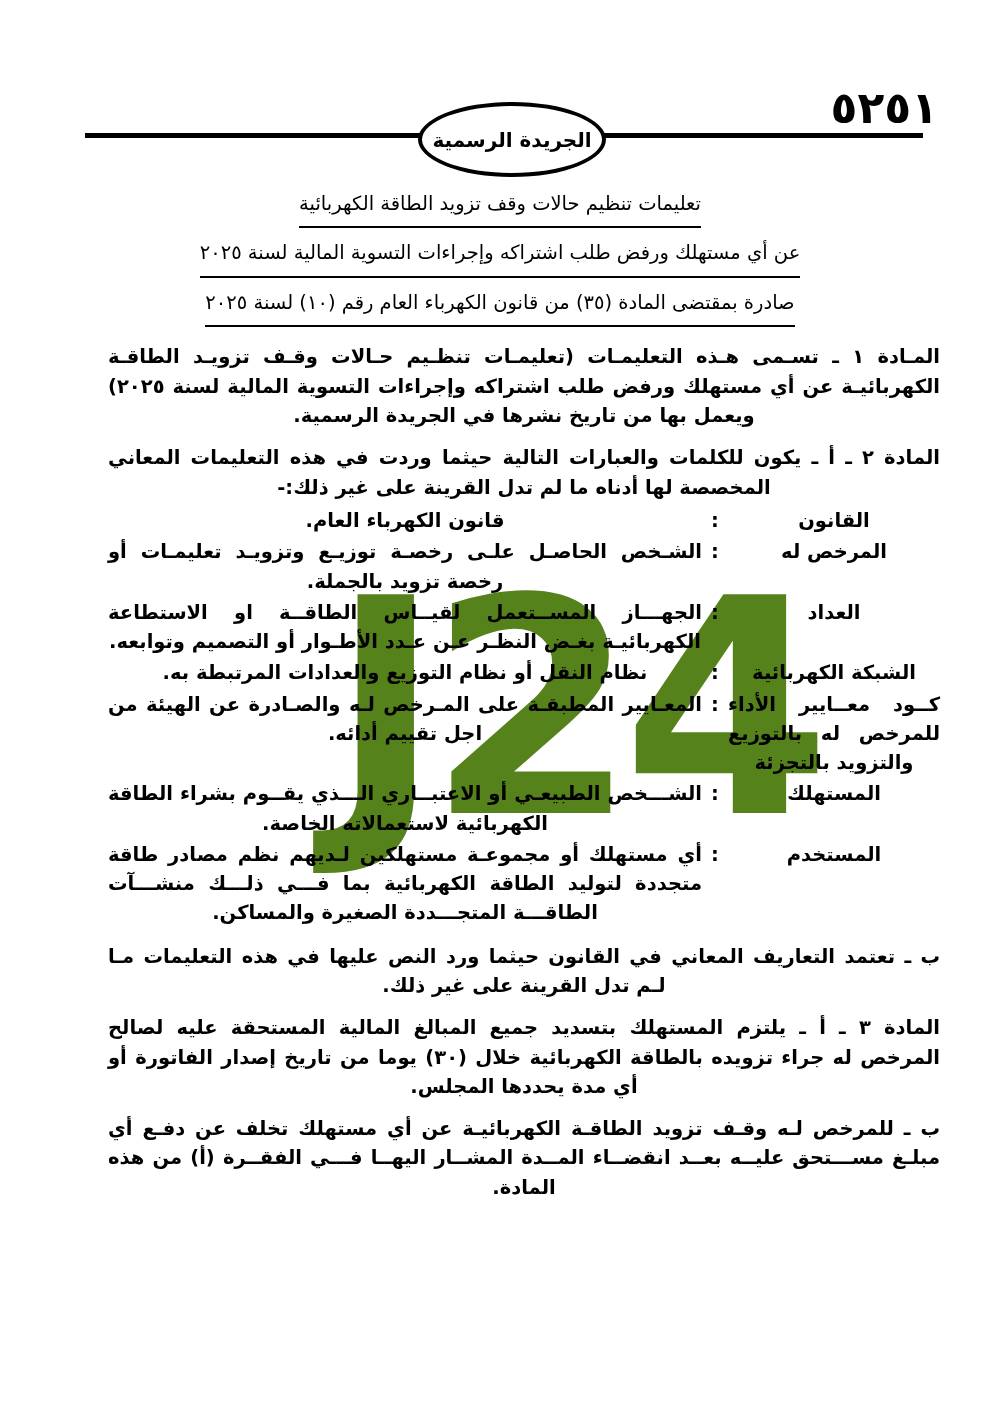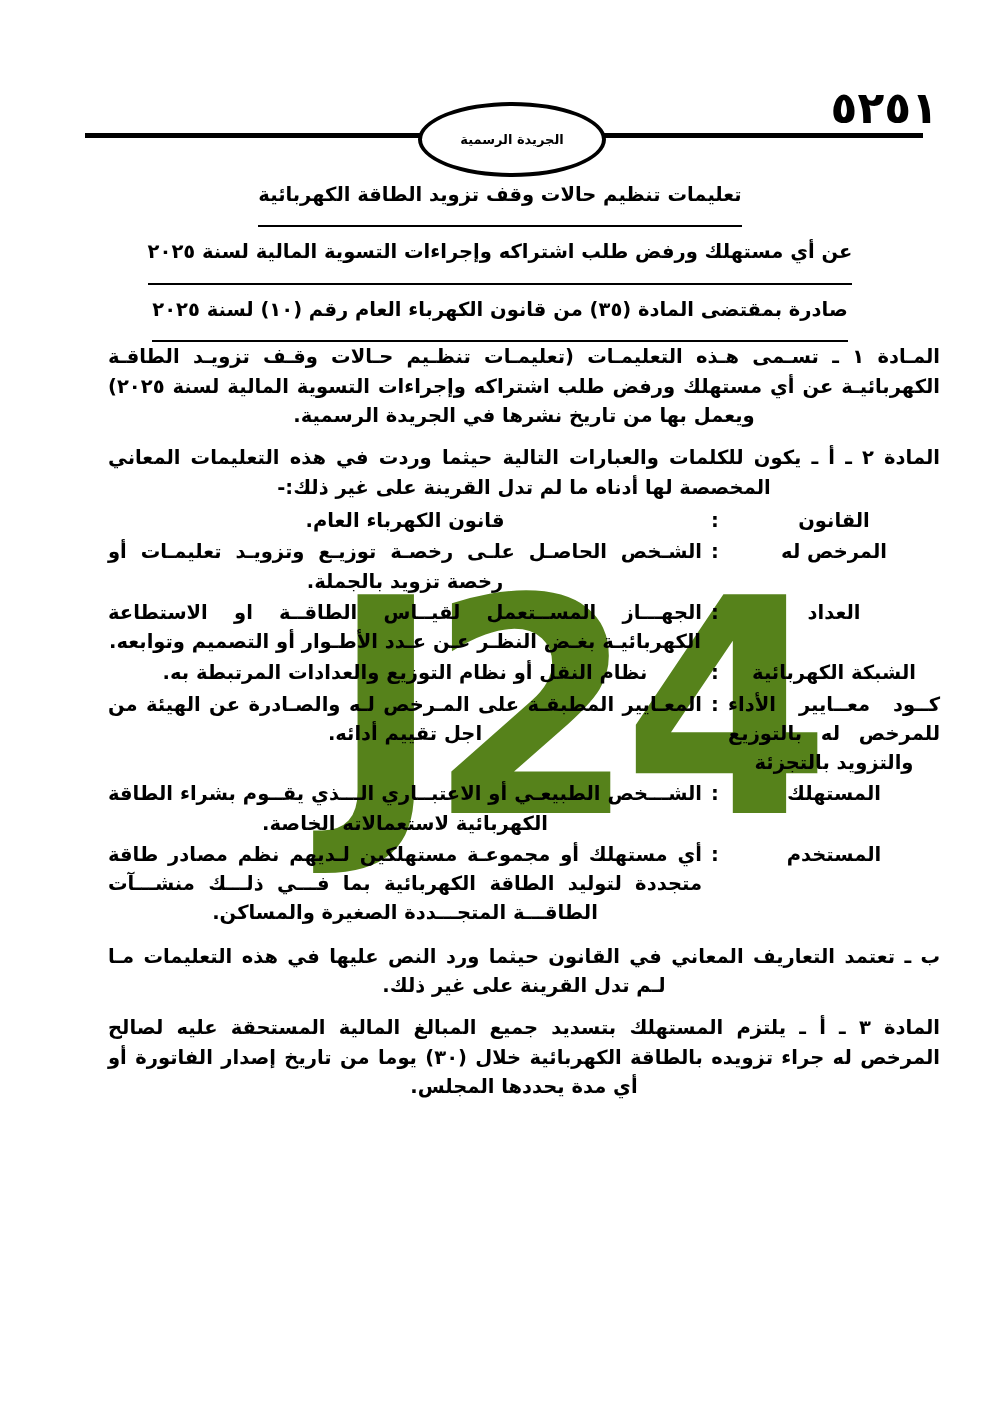--- a/index.html
+++ b/index.html
@@ -74,45 +74,45 @@
     width: 180px;
     height: 67px;
     border: 4px solid #000000;
     border-radius: 50%;
     background: #ffffff;
     display: flex;
     align-items: center;
     justify-content: center;
   }
   .gazette-ellipse span {
-    font-size: 13px;
+    font-size: 20px;
     font-weight: 600;
     color: #000000;
   }
 
   
   .titles {
     position: absolute;
     left: 0;
     top: 183px;
     width: 1000px;
     text-align: center;
     z-index: 2;
   }
   .title-line {
     display: block;
-    margin: 0 auto 13px auto;
+    margin: 9px auto 13px auto;
     font-size: 19px;
-    font-weight: 700;
+    font-weight: 400;
     letter-spacing: 0px;
     line-height: 1.25;
     width: max-content;
     max-width: 760px;
     border-bottom: 2.5px solid #000000;
-    padding-bottom: 18px;
+    padding-bottom: 10px;
   }
   .title-line.t1 { font-size: 19.5px; }
   .title-line.t2 { font-size: 19.5px; }
   .title-line.t3 { font-size: 19.5px; margin-bottom: 0; }
 
   
   .body {
     position: absolute;
     left: 108px;
     top: 330px;
@@ -229,16 +229,17 @@
           <td class="def-colon">:</td>
           <td class="def-text">أي مستهلك أو مجموعـة مستهلكين لـديهم نظم مصادر طاقة متجددة لتوليد الطاقة الكهربائية بما فـــي ذلـــك منشـــآت الطاقـــة المتجـــددة الصغيرة والمساكن.</td>
         </tr>
       </tbody>
     </table>
 
     <p class="para">ب ـ تعتمد التعاريف المعاني في القانون حيثما ورد النص عليها في هذه التعليمات مـا لـم تدل القرينة على غير ذلك.</p>
 
     <p class="para">المادة ٣ ـ أ ـ يلتزم المستهلك بتسديد جميع المبالغ المالية المستحقة عليه لصالح المرخص له جراء تزويده بالطاقة الكهربائية خلال (٣٠) يوما من تاريخ إصدار الفاتورة أو أي مدة يحددها المجلس.</p>
 
+    <p class="para">ب ـ للمرخص لـه وقـف تزويد الطاقـة الكهربائيـة عن أي مستهلك تخلف عن دفـع أي مبلـغ مســـتحق عليــه بعــد انقضــاء المــدة المشــار اليهــا فـــي الفقــرة (أ) من هذه المادة.</p>
 
 
   </div>
 </div>
 
 </body></html>

